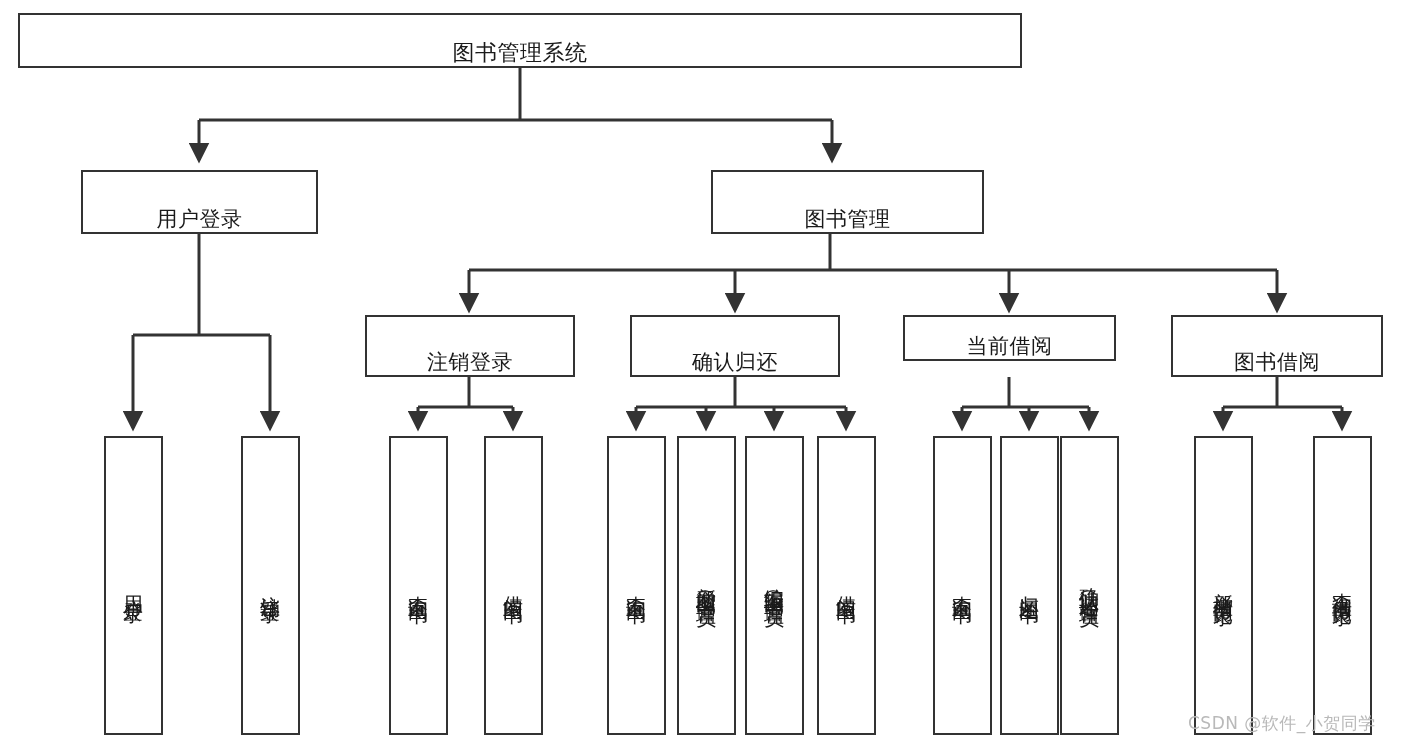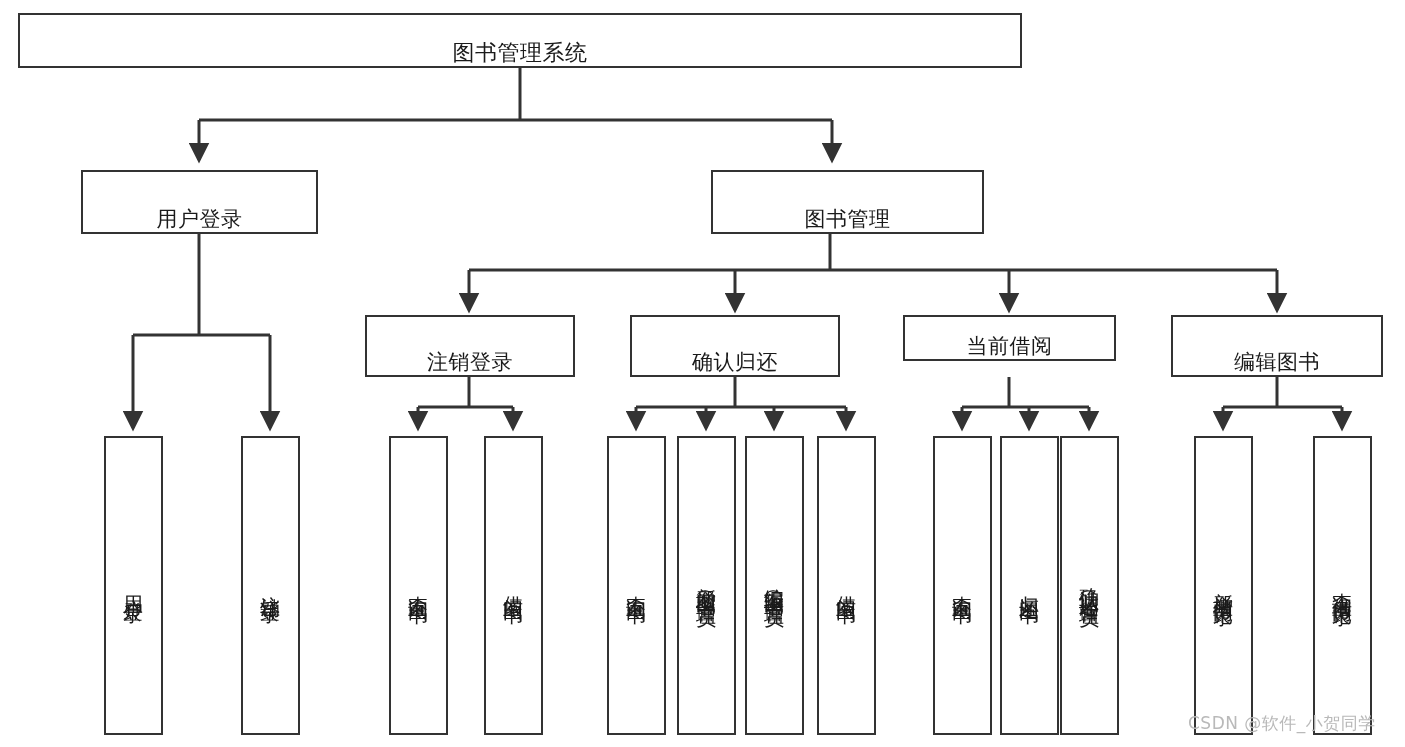--- a/index.html
+++ b/index.html
@@ -140,21 +140,21 @@
   <div class="node horizontal" style="left:365px; top:315px; width:210px; height:62px;">
     <span class="label">注销登录</span>
   </div>
   <div class="node horizontal" style="left:630px; top:315px; width:210px; height:62px;">
     <span class="label">确认归还</span>
   </div>
   <div class="node horizontal" style="left:903px; top:315px; width:213px; height:46px;">
     <span class="label">当前借阅</span>
   </div>
   <div class="node horizontal" style="left:1171px; top:315px; width:212px; height:62px;">
-    <span class="label">编辑图书</span>
+    <span class="label">图书借阅</span>
   </div>
 
   <div class="node vertical" style="left:104px; top:436px; width:59px; height:299px;">
     <span class="label">用户登录</span>
   </div>
   <div class="node vertical" style="left:241px; top:436px; width:59px; height:299px;">
     <span class="label">注销登录</span>
   </div>
 
   <div class="node vertical" style="left:389px; top:436px; width:59px; height:299px;">

